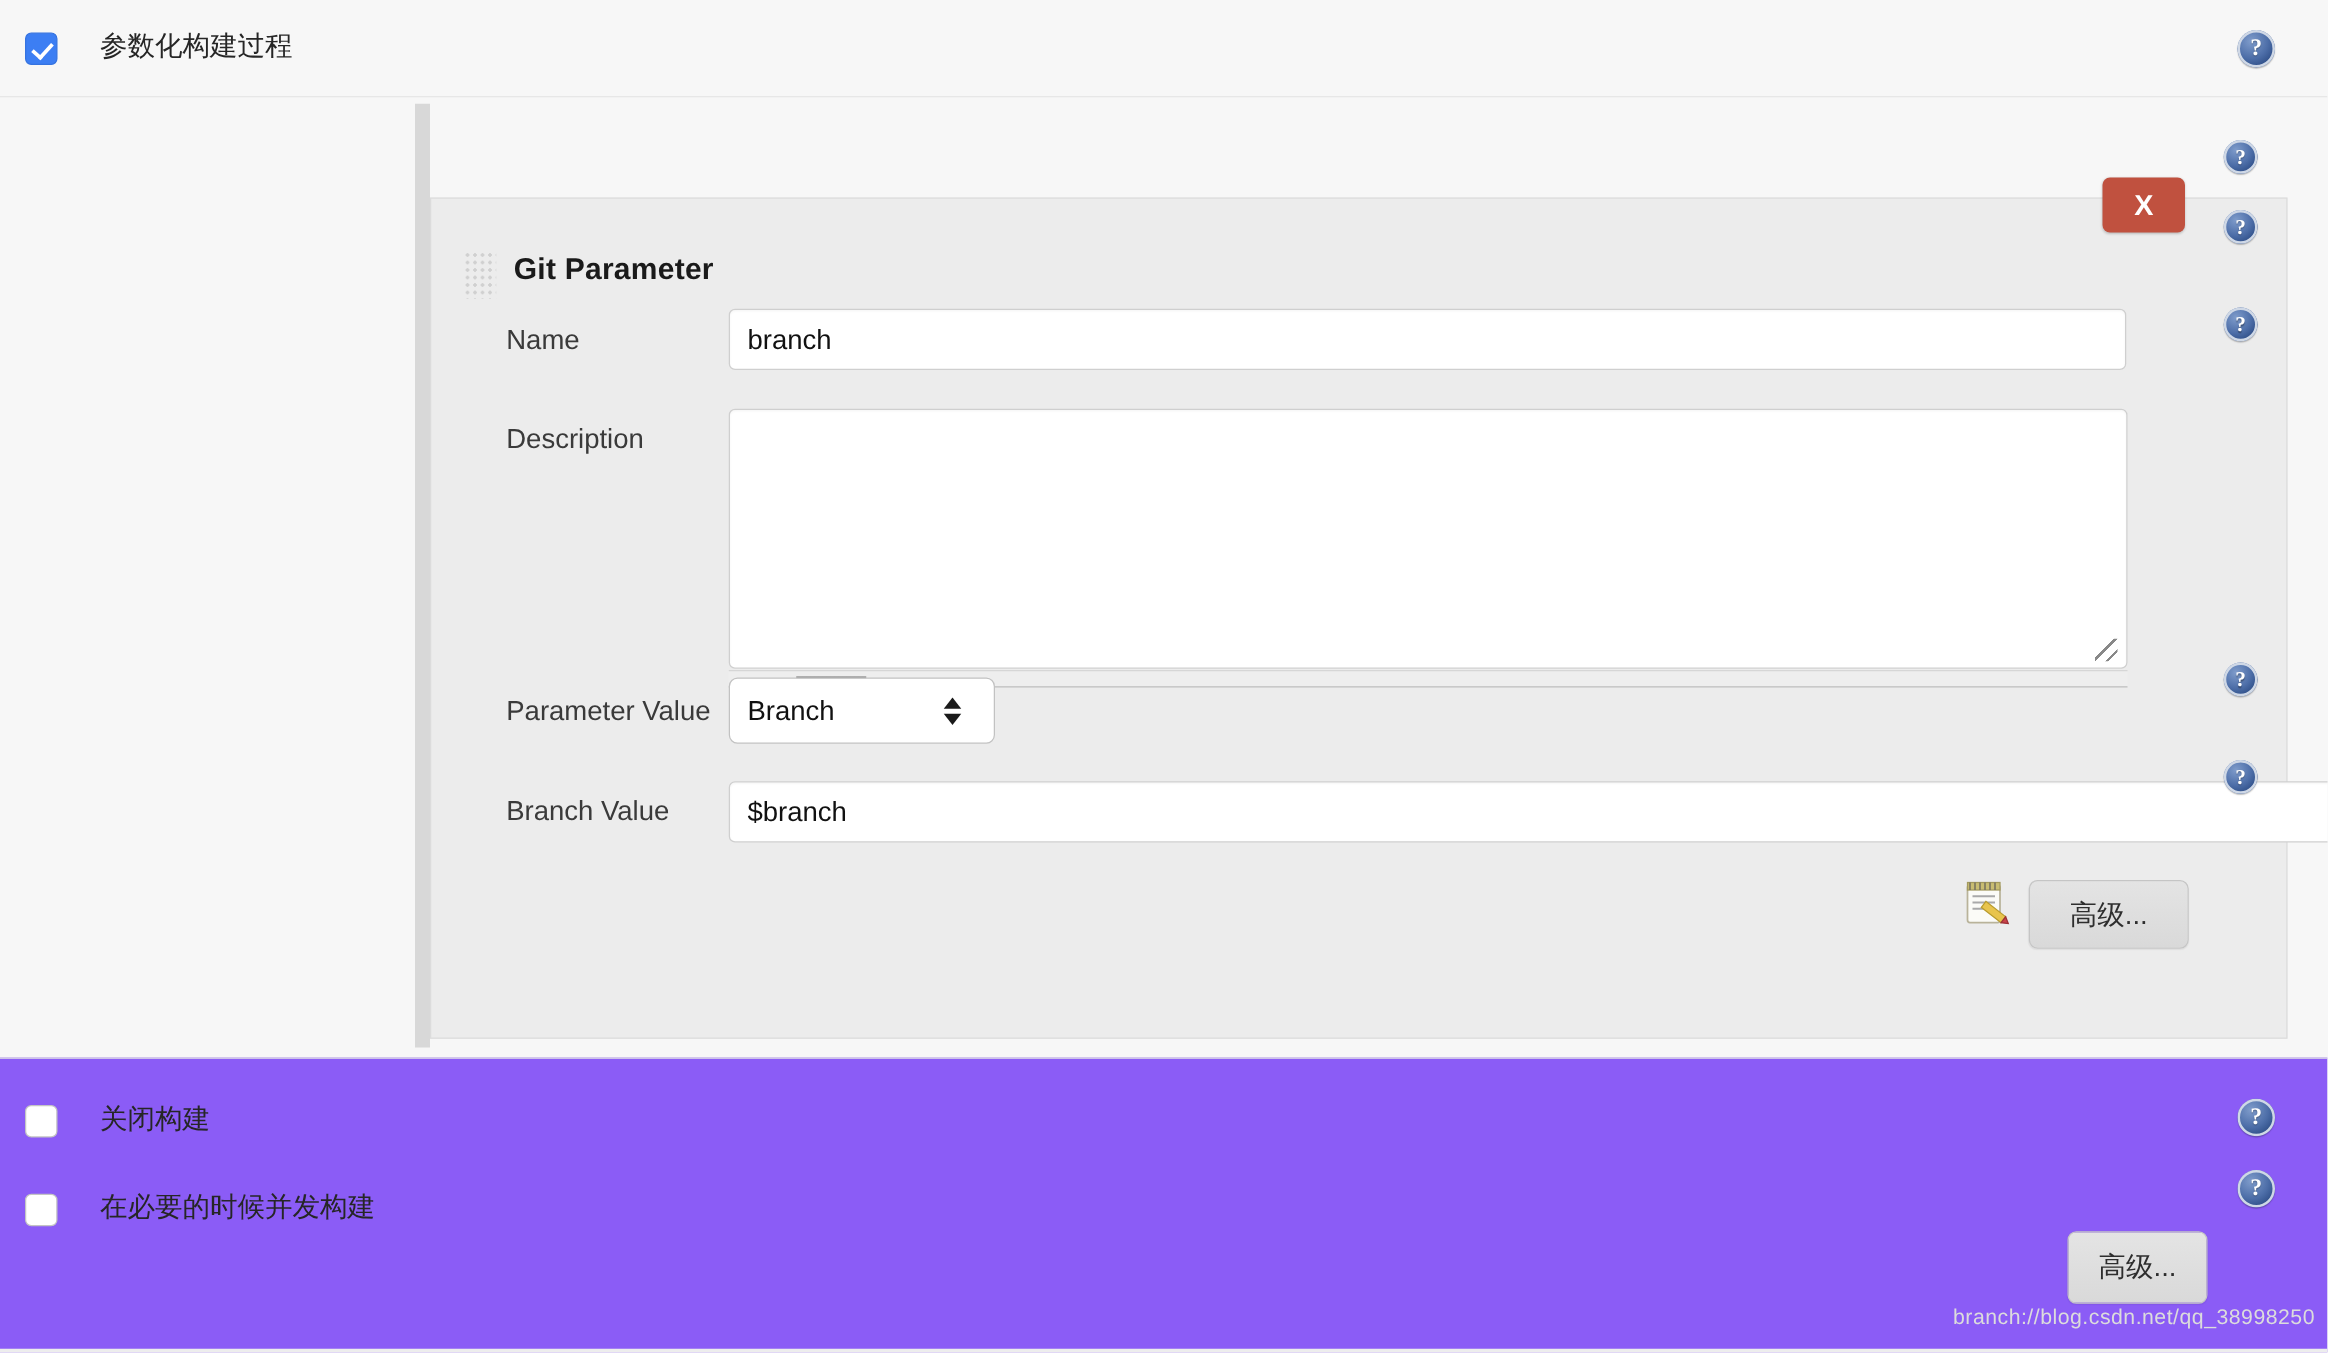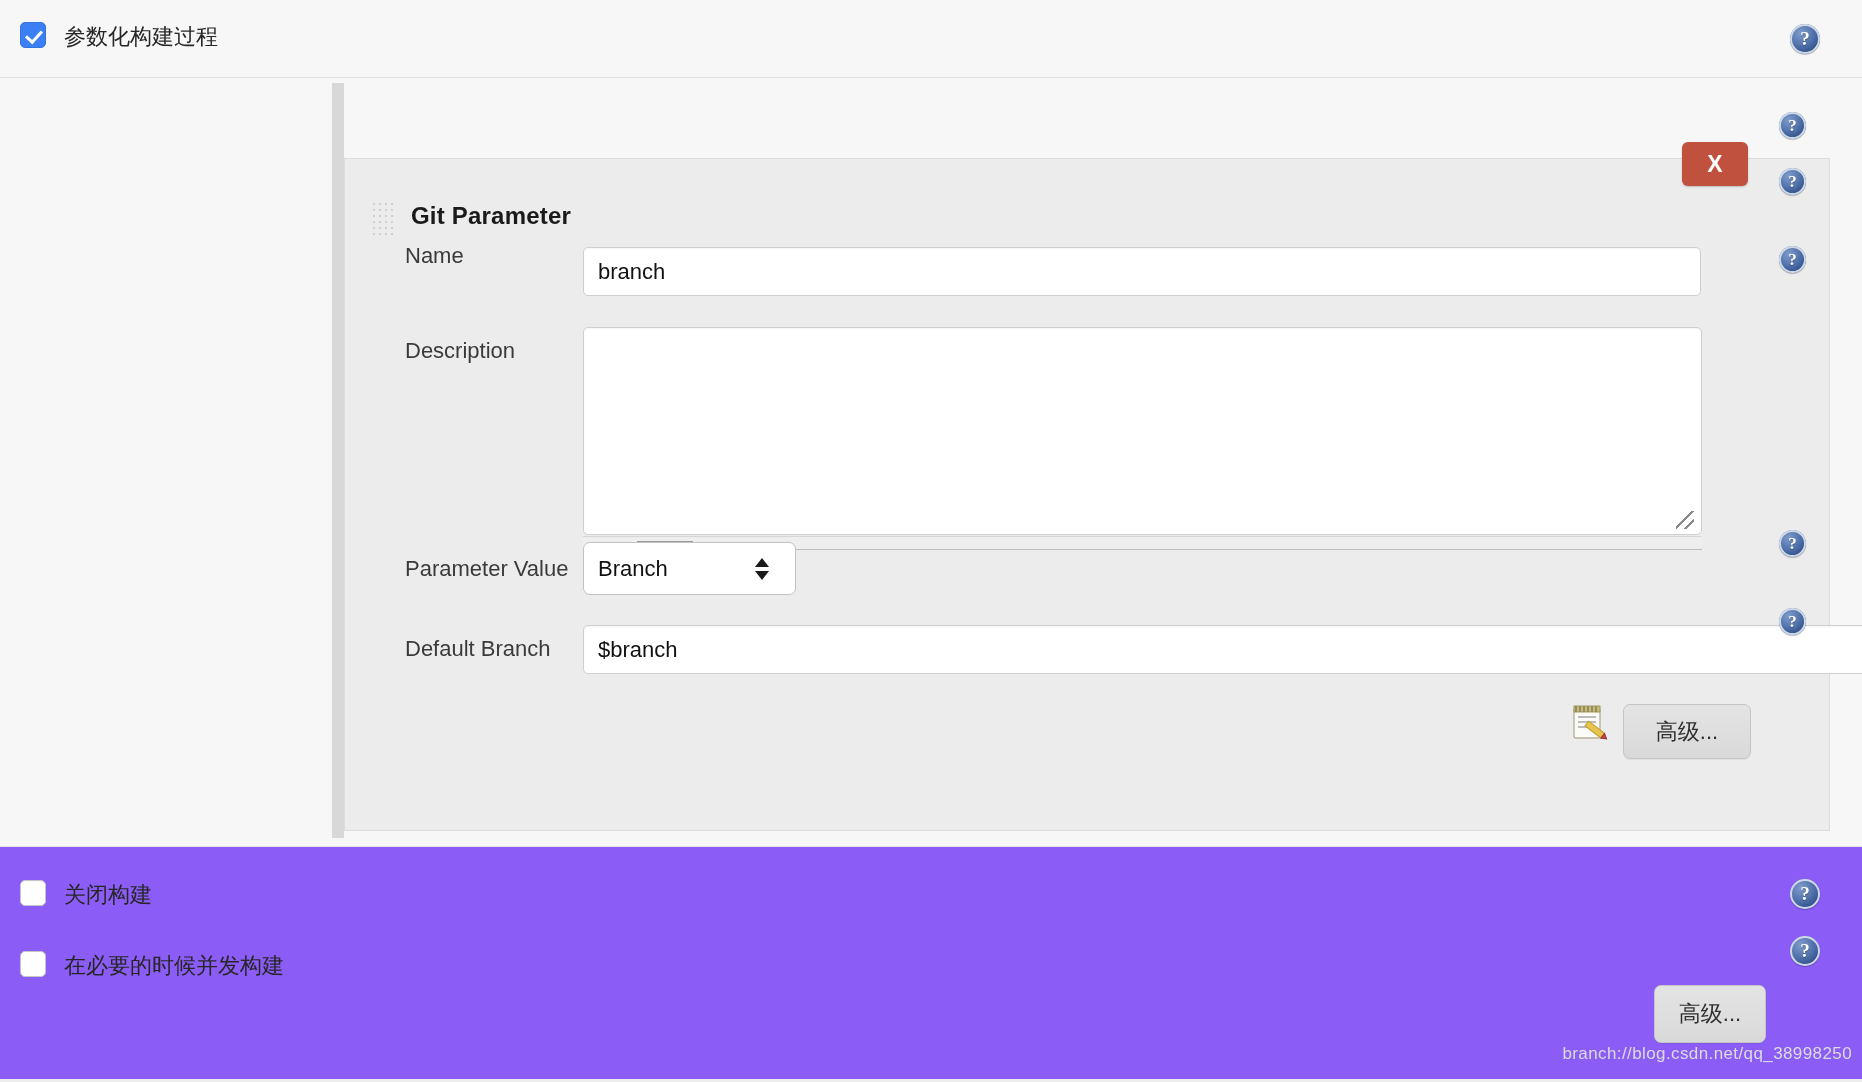--- a/index.html
+++ b/index.html
@@ -12,21 +12,21 @@
     overflow: hidden;
     position: relative;
   }
 
   
   .top-row {
     position: absolute; left: 0; top: 0; width: 1862px; height: 78px;
     background: #f7f7f7;
     border-bottom: 1px solid #e2e2e2;
   }
-  .cb-line { position: absolute; display: flex; align-items: flex-start; }
+  .cb-line { position: absolute; display: flex; align-items: flex-end; gap: 16px; }
   .cb {
     width: 26px; height: 26px; border-radius: 5px;
     border: 1px solid #c4c4c4; background: #fff;
     flex: 0 0 auto; position: relative;
   }
   .cb.checked { background: #3c7ef3; border-color: #3573e0; }
   .cb.checked::after {
     content: ""; position: absolute; left: 8px; top: 4px;
     width: 7px; height: 13px; border: solid #fff;
     border-width: 0 3px 3px 0; transform: rotate(42deg);
@@ -212,40 +212,40 @@
 
   <div class="param-block">
     <div class="block-inner">
 
       <div class="drag-dots"></div>
 
       <div class="block-title">Git Parameter</div>
 
       <button class="x-btn">X</button>
 
-      <div class="f-label" style="left:60px; top:84px;">Name</div>
+      <div class="f-label" style="left:60px; top:100px;">Name</div>
       <input class="f-input" style="left: 238px; top: 88px; width: 1118px; height: 49px;" value="branch">
 
       <div class="f-label" style="left:60px; top:179px;">Description</div>
       <textarea class="f-textarea" style="left: 238px; top: 168px; width: 1119px; height: 208px;" placeholder=""></textarea>
       <div class="ta-grip" style="left:1331px; top:352px;"></div>
       <div class="ta-dragbar" style="left:238px; top:377px; width:1119px; height:14px;"></div>
 
       <div class="plaintext-row" style="left:238px; top:397px;">
         <span>[纯文本]</span><a>预览</a>
       </div>
 
       <div class="f-label" style="left:60px; top:397px;">Parameter Value</div>
       <select class="f-select" style="left:238px; top:383px; width:213px; height:53px;"><option value="Branch">Branch</option><option value="Tag">Tag</option><option value="Revision">Revision</option><option value="Pull Request">Pull Request</option><option value="Branch or Tag">Branch or Tag</option></select>
       <div class="sel-arrows" style="left:410px; top:395px;">
         <i class="up"></i>
           <i class="dn"></i>
       </div>
 
-      <div class="f-label" style="left:60px; top:477px;">Default Branch</div>
+      <div class="f-label" style="left:60px; top:477px;">Branch Value</div>
       <input class="f-input" style="left: 238px; top: 466px; width: 1290px; height: 49px;" value="$branch">
 
       <div class="notepad" style="left:1223px; top:542px;">
         <svg width="44" height="44" viewBox="0 0 44 44" xmlns="http://www.w3.org/2000/svg">
           <rect x="6" y="7" width="26" height="30" rx="2" fill="#fbfbf7" stroke="#b9b39a" stroke-width="1.4"></rect>
           <rect x="6" y="5" width="26" height="6" fill="#c9bd72" stroke="#a39a5e" stroke-width="1"></rect>
           <g stroke="#7a7460" stroke-width="1.3">
             <line x1="8" y1="5" x2="8" y2="11"></line>
               <line x1="12" y1="5" x2="12" y2="11"></line>
             <line x1="16" y1="5" x2="16" y2="11"></line>

